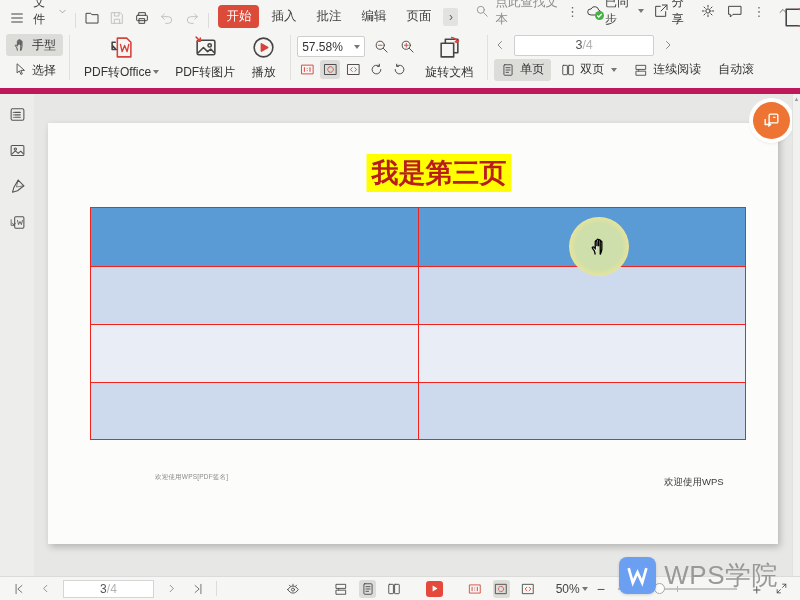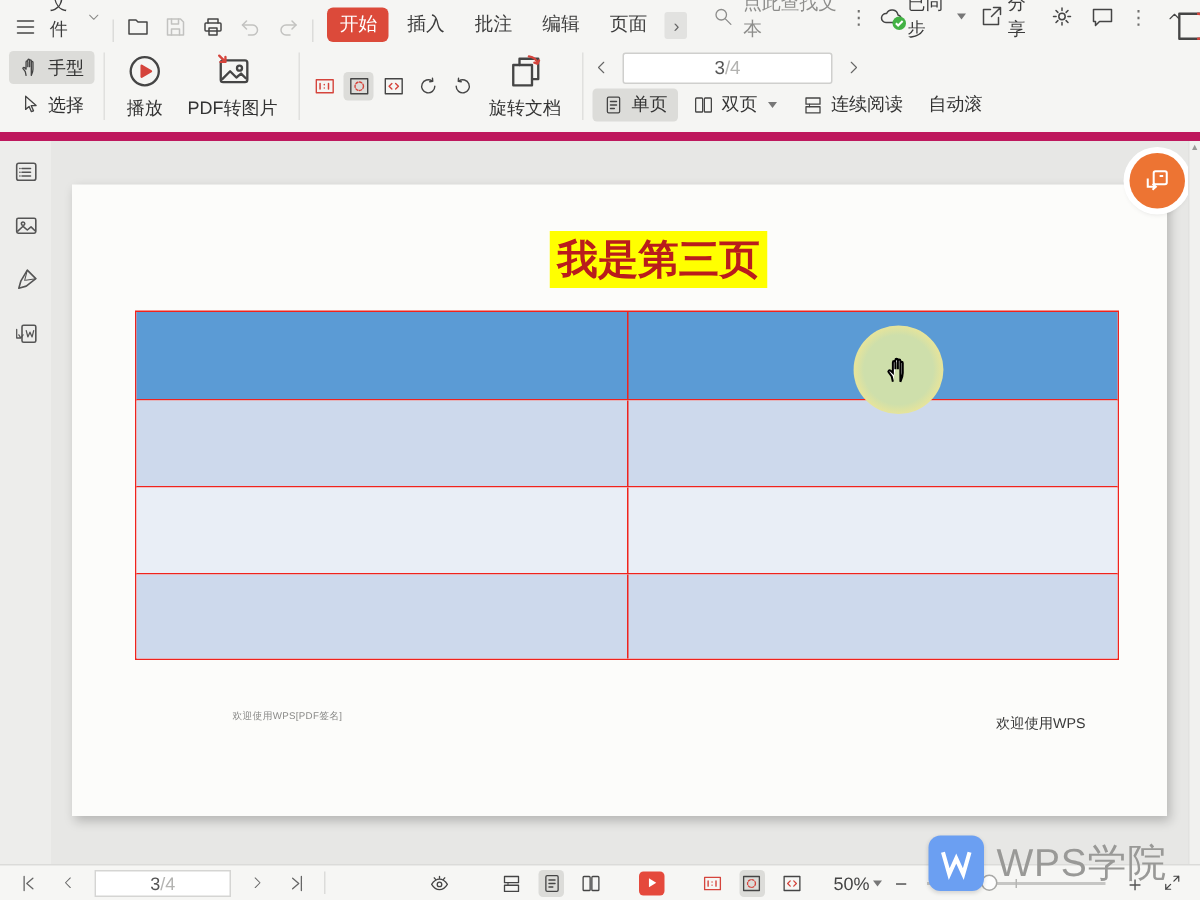--- a/index.html
+++ b/index.html
@@ -389,33 +389,58 @@
         <svg class="ic">
             <use href="#i-cursor"></use>
           </svg>
         <span>选择</span>
       </span>
     </div>
     <div class="rdiv"></div>
 
     <div class="bigbtn">
       <svg class="ic">
+          <use href="#i-docw"></use>
+        </svg>
+      <span style="display:flex;align-items:center">
+          <span>PDF转Office</span>
+          <span class="caret"></span>
+        </span>
+    </div>
+    <div class="bigbtn">
+      <svg class="ic">
+          <use href="#i-docimg"></use>
+        </svg>
+      <span>PDF转图片</span>
+    </div>
+    <div class="bigbtn">
+      <svg class="ic">
           <use href="#i-playc"></use>
         </svg>
       <span>播放</span>
     </div>
-    <div class="bigbtn">
-      <svg class="ic">
-          <use href="#i-docimg"></use>
-        </svg>
-      <span>PDF转图片</span>
-    </div>
     <div class="rdiv"></div>
 
     <div class="toolcol">
+      <div class="zrow">
+        <span class="zoombox">
+          <span>57.58%</span>
+          <span class="caret"></span>
+        </span>
+        <span class="mini">
+            <svg class="ic">
+              <use href="#i-zout"></use>
+            </svg>
+          </span>
+        <span class="mini">
+            <svg class="ic">
+              <use href="#i-zin"></use>
+            </svg>
+          </span>
+      </div>
       <div class="minirow">
         <span class="mini">
             <svg class="ic">
               <use href="#i-one2one"></use>
             </svg>
           </span>
         <span class="mini on">
             <svg class="ic">
               <use href="#i-fitpage"></use>
             </svg>

